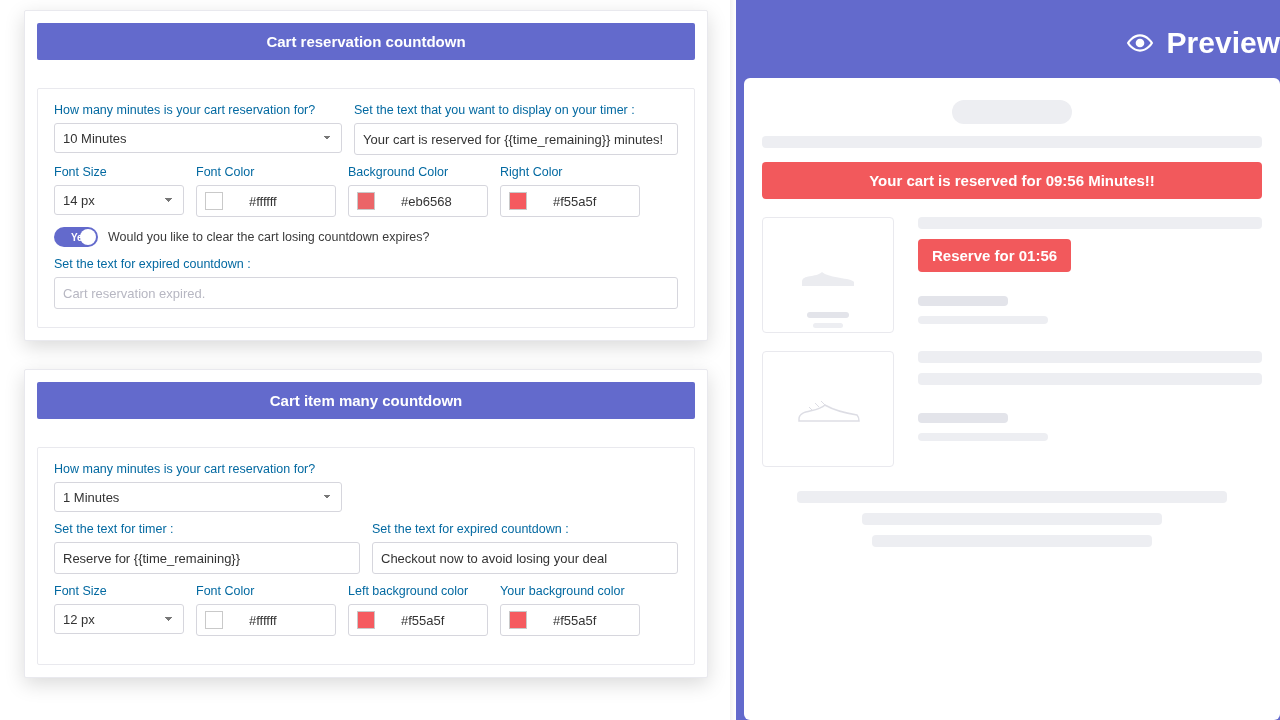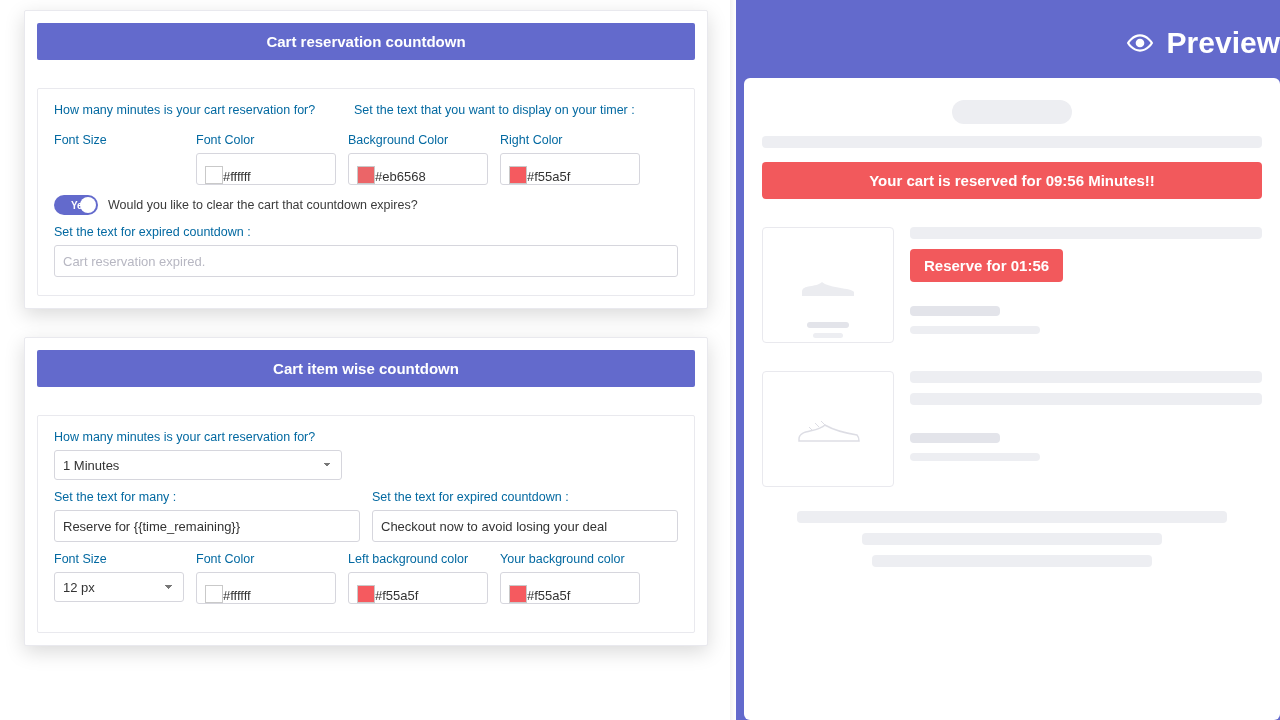--- a/index.html
+++ b/index.html
@@ -8,70 +8,77 @@
   .left:after{content:"";position:absolute;top:0;right:0;bottom:0;width:6px;background:linear-gradient(to right,rgba(0,0,0,0.05),transparent)}
   .card{border:1px solid #e9e9ee;border-radius:2px;box-shadow:0 6px 20px rgba(0,0,0,.15);margin:0 16px 28px 0;background:#fff;padding:12px}
   .card-head{background:#636acc;color:#fff;text-align:center;font-weight:600;font-size:15px;padding:10px 0;border-radius:2px}
   .card-body{border:1px solid #e9e9ee;margin-top:28px;padding:14px 16px 18px;border-radius:2px}
   .row{display:flex;gap:12px;margin-bottom:10px}
   .field{display:flex;flex-direction:column;flex:1}
   .lbl{font-size:12.5px;color:#0369a1;margin-bottom:6px}
   select,input[type=text]{height:30px;border:1px solid #d6d6dd;border-radius:3px;padding:0 8px;font-size:13px;color:#333;background:#fff}
   select{appearance:none;-webkit-appearance:none;background-image:linear-gradient(45deg,transparent 50%,#777 50%),linear-gradient(135deg,#777 50%,transparent 50%);background-position:calc(100% - 14px) 12px,calc(100% - 10px) 12px;background-size:4px 4px,4px 4px;background-repeat:no-repeat}
   input::placeholder{color:#b7b7c2}
-  .color-field{display:flex;align-items:flex-end;height:30px;border:1px solid #d6d6dd;border-radius:3px;padding:0 8px;font-size:13px;color:#333;gap:0}
+  .color-field{display:flex;align-items:center;height:30px;border:1px solid #d6d6dd;border-radius:3px;padding:0 8px;font-size:13px;color:#333;gap:26px}
   .swatch{width:16px;height:16px;border:1px solid #c9c9c9}
   .w130{flex:0 0 130px}
   .w140{flex:0 0 140px}
   .w280{flex:0 0 288px}
   .toggle-row{display:flex;align-items:center;gap:10px;margin:6px 0 10px}
   .toggle{display:inline-flex;align-items:center;width:44px;height:20px;border-radius:10px;background:#636acc;position:relative}
   .toggle .yes{color:#fff;font-size:10px;font-weight:600;margin-left:17px}
   .toggle .knob{width:16px;height:16px;background:#fff;border-radius:50%;position:absolute;right:2px;top:2px}
   .toggle-lbl{font-size:12.5px;color:#3a3a3a}
 
   .right{flex:1;background:#636acc;display:flex;flex-direction:column;align-items:flex-end}
   .preview-title{display:flex;align-items:center;gap:14px;color:#fff;font-size:30px;font-weight:700;margin:26px 0 18px}
   .eye{width:26px;height:26px}
   .preview-card{width:500px;flex:1;background:#fff;border-radius:6px;padding:22px 18px 10px;display:flex;flex-direction:column;gap:14px}
   .ph{background:#edeef2;border-radius:4px}
   .ph-pill{background:#edeef2;border-radius:14px}
   .ph-dark{background:#e3e4ea}
   .header-ph{display:flex;flex-direction:column;align-items:center;gap:12px}
   .banner{background:#f2595c;color:#fff;text-align:center;font-weight:600;font-size:15px;padding:10px 11px;border-radius:4px}
-  .item{display:flex;gap:16px;margin-top:14px}
+  .item{display:flex;gap:24px;margin-top:4px}
   .thumb{width:130px;height:114px;border:1px solid #e9e9ee;border-radius:4px;position:relative;display:flex;align-items:center;justify-content:center}
   .thumb svg{opacity:.7}
   .thumb .line1{position:absolute;bottom:14px;width:42px;height:6px;background:#e3e4ea;border-radius:3px}
   .thumb .line2{position:absolute;bottom:4px;width:30px;height:5px;background:#edeef2;border-radius:3px}
   .item-right{flex:1;display:flex;flex-direction:column;gap:10px}
   .reserve-btn{align-self:flex-start;background:#f2595c;color:#fff;font-weight:600;font-size:15px;padding:8px 14px;border-radius:4px}
   .footer-ph{margin-top:10px;display:flex;flex-direction:column;gap:10px;align-items:center}
 </style>
 </head>
 <body>
 
 <div class="left">
 
   <div class="card">
     <div class="card-head">Cart reservation countdown</div>
     <div class="card-body">
 
       <div class="row">
         <div class="field w280">
           <span class="lbl">How many minutes is your cart reservation for?</span>
+          <select>
+            <option>10 Minutes</option>
+          </select>
         </div>
         <div class="field">
           <span class="lbl">Set the text that you want to display on your timer :</span>
+          <input type="text" value="Your cart is reserved for {{time_remaining}} minutes!" style="">
         </div>
       </div>
 
       <div class="row">
         <div class="field w130">
           <span class="lbl">Font Size</span>
+          <select>
+            <option>14 px</option>
+          </select>
         </div>
         <div class="field w140">
           <span class="lbl">Font Color</span>
           <div class="color-field">
             <span class="swatch" style="background:#ffffff"></span>
             <span>#ffffff</span>
           </div>
         </div>
         <div class="field w140">
           <span class="lbl">Background Color</span>
@@ -87,47 +94,47 @@
             <span>#f55a5f</span>
           </div>
         </div>
       </div>
 
       <div class="toggle-row">
         <div class="toggle">
           <span class="yes">Yes</span>
           <span class="knob"></span>
         </div>
-        <span class="toggle-lbl">Would you like to clear the cart that countdown expires?</span>
+        <span class="toggle-lbl">Would you like to clear the cart losing countdown expires?</span>
       </div>
 
       <div class="field">
         <span class="lbl">Set the text for expired countdown :</span>
         <input type="text" placeholder="Cart reservation expired." style="">
       </div>
 
     </div>
   </div>
 
   <div class="card">
-    <div class="card-head">Cart item wise countdown</div>
+    <div class="card-head">Cart item many countdown</div>
     <div class="card-body">
 
       <div class="row">
         <div class="field w280">
           <span class="lbl">How many minutes is your cart reservation for?</span>
           <select>
             <option>1 Minutes</option>
           </select>
         </div>
       </div>
 
       <div class="row">
         <div class="field">
-          <span class="lbl">Set the text for many :</span>
+          <span class="lbl">Set the text for timer :</span>
           <input type="text" value="Reserve for {{time_remaining}}" style="">
         </div>
         <div class="field">
           <span class="lbl">Set the text for expired countdown :</span>
           <input type="text" value="Checkout now to avoid losing your deal" style="">
         </div>
       </div>
 
       <div class="row">
         <div class="field w130">

